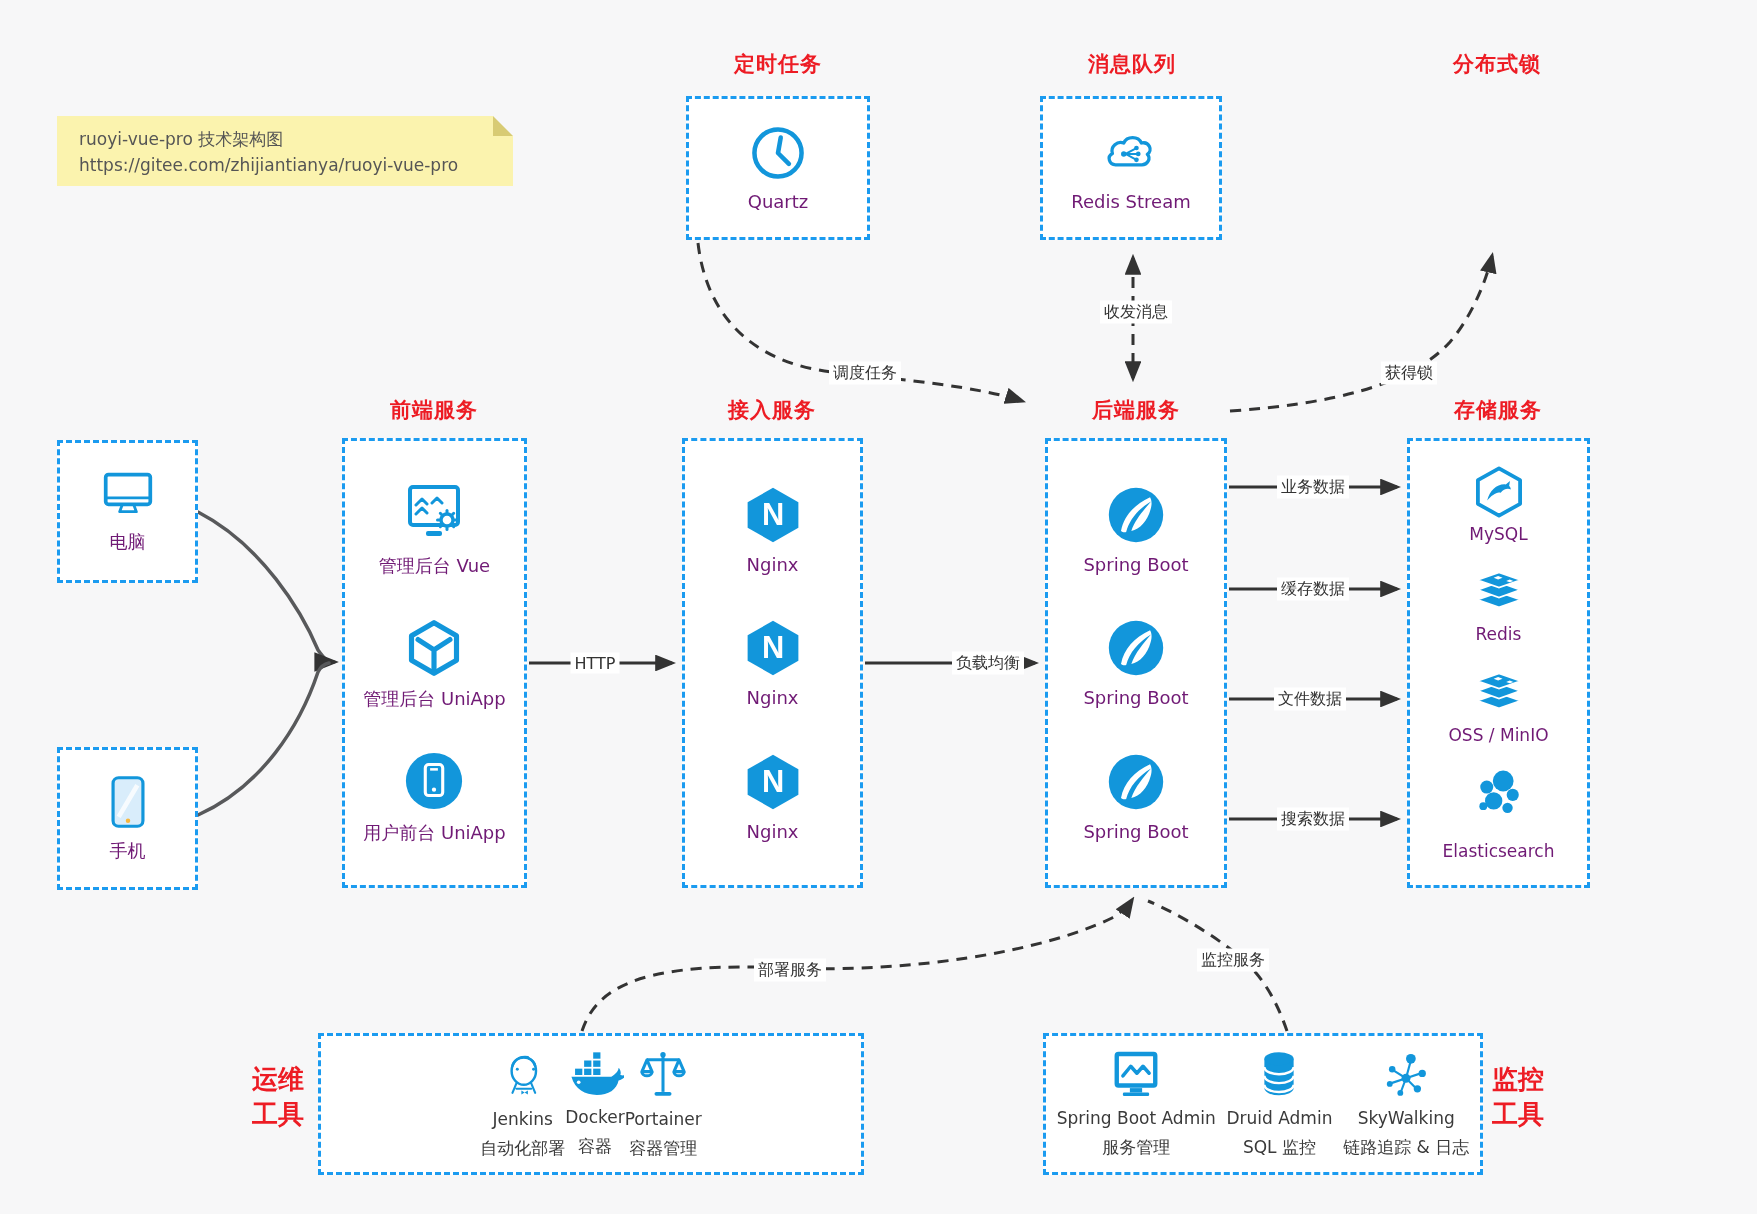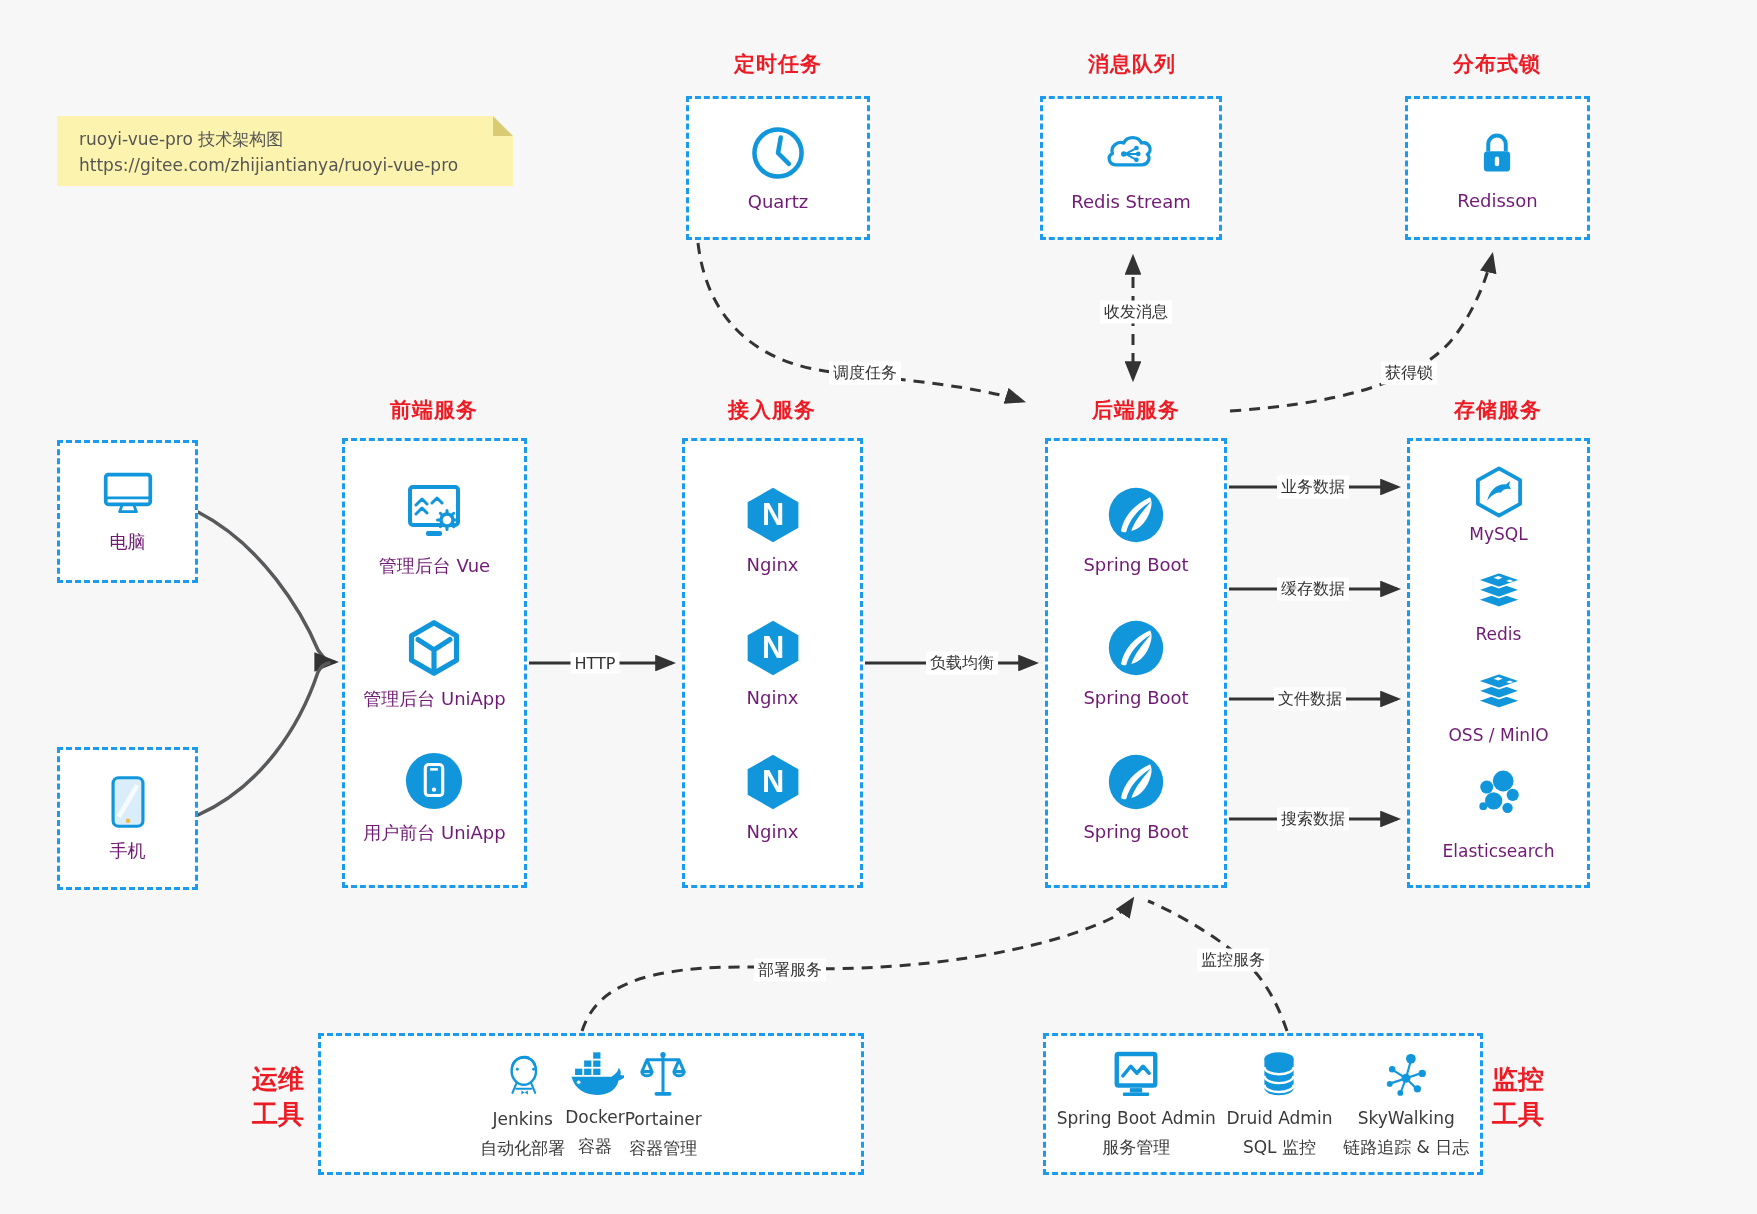--- a/index.html
+++ b/index.html
@@ -96,32 +96,20 @@
               <circle cx="40" cy="33" r="2.6"></circle>
               <circle cx="38" cy="39.5" r="2.6"></circle>
             </g>
             <path d="M26,33 L38,26.5 M26,33 L40,33 M26,33 L38,39.5" stroke="#1296db" stroke-width="2.2"></path>
           </svg>
       </span>
       <span class="svc-label">Redis Stream</span>
     </div>
   </div>
 
-  <div class="dbox" style="left:1405px;top:96px;width:185px;height:144px;">
-    <div class="svc-item">
-      <span class="ibox">
-        <svg width="56" height="56" viewBox="0 0 64 64">
-            <path d="M22,30 v-8 a10,10 0 0 1 20,0 v8" fill="none" stroke="#1296db" stroke-width="4.5"></path>
-            <rect x="17" y="30" width="30" height="23" rx="4" fill="#1296db"></rect>
-            <rect x="29.5" y="36" width="5" height="11" rx="2.5" fill="#ffffff"></rect>
-          </svg>
-      </span>
-      <span class="svc-label">Redisson</span>
-    </div>
-  </div>
 
   <div class="dbox" style="left:57px;top:440px;width:141px;height:143px;">
     <div class="svc-item">
       <span class="ibox">
         <svg width="60" height="52" viewBox="0 0 64 56">
             <rect x="8" y="6" width="48" height="32" rx="3" fill="none" stroke="#1296db" stroke-width="4"></rect>
             <line x1="8" y1="31" x2="56" y2="31" stroke="#1296db" stroke-width="3"></line>
             <path d="M26,38 h12 l3,8 h-18 z" fill="none" stroke="#1296db" stroke-width="3" stroke-linejoin="round"></path>
           </svg>
       </span>
@@ -411,21 +399,21 @@
               <circle cx="25" cy="54" r="3.6"></circle>
             </g>
           </svg>
       </span>
       <span class="h-name">SkyWalking</span>
       <span class="h-name">链路追踪 &amp; 日志</span>
     </div>
   </div>
 
   <span class="edge-label" style="left:595px;top:663px;">HTTP</span>
-  <span class="edge-label" style="left:962px;top:663px;">负载均衡</span>
+  <span class="edge-label" style="left:988px;top:663px;">负载均衡</span>
   <span class="edge-label" style="left:1313px;top:487px;">业务数据</span>
   <span class="edge-label" style="left:1313px;top:589px;">缓存数据</span>
   <span class="edge-label" style="left:1310px;top:699px;">文件数据</span>
   <span class="edge-label" style="left:1313px;top:819px;">搜索数据</span>
   <span class="edge-label" style="left:865px;top:373px;">调度任务</span>
   <span class="edge-label" style="left:1136px;top:312px;">收发消息</span>
   <span class="edge-label" style="left:1409px;top:373px;">获得锁</span>
   <span class="edge-label" style="left:790px;top:970px;">部署服务</span>
   <span class="edge-label" style="left:1233px;top:960px;">监控服务</span>
 

